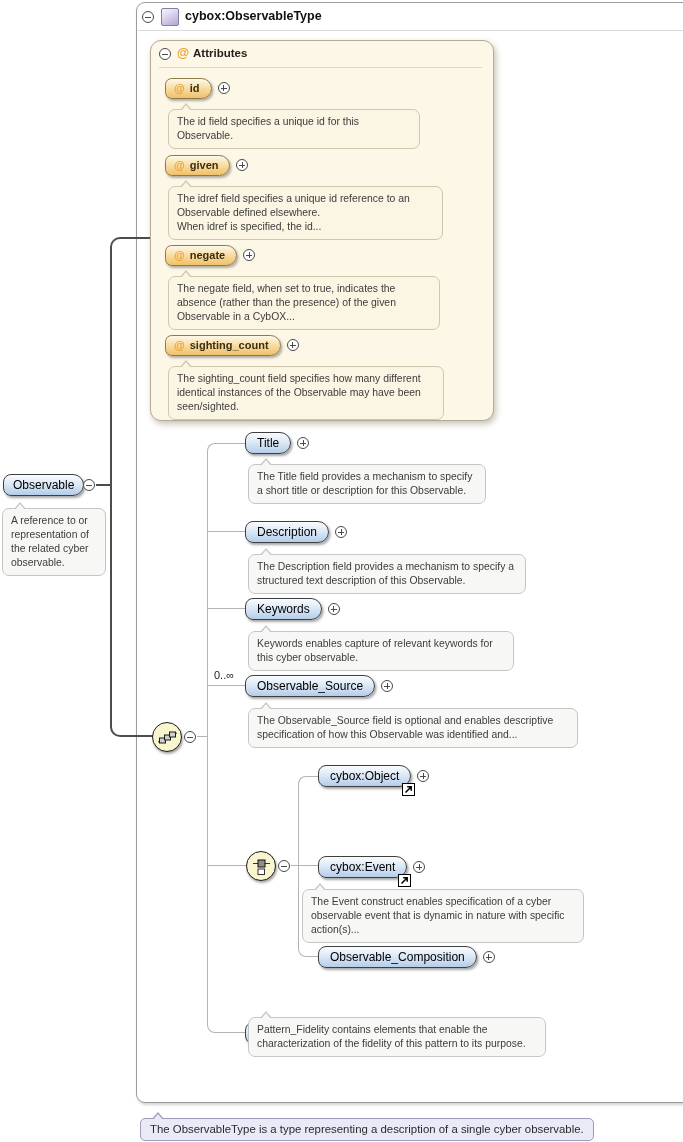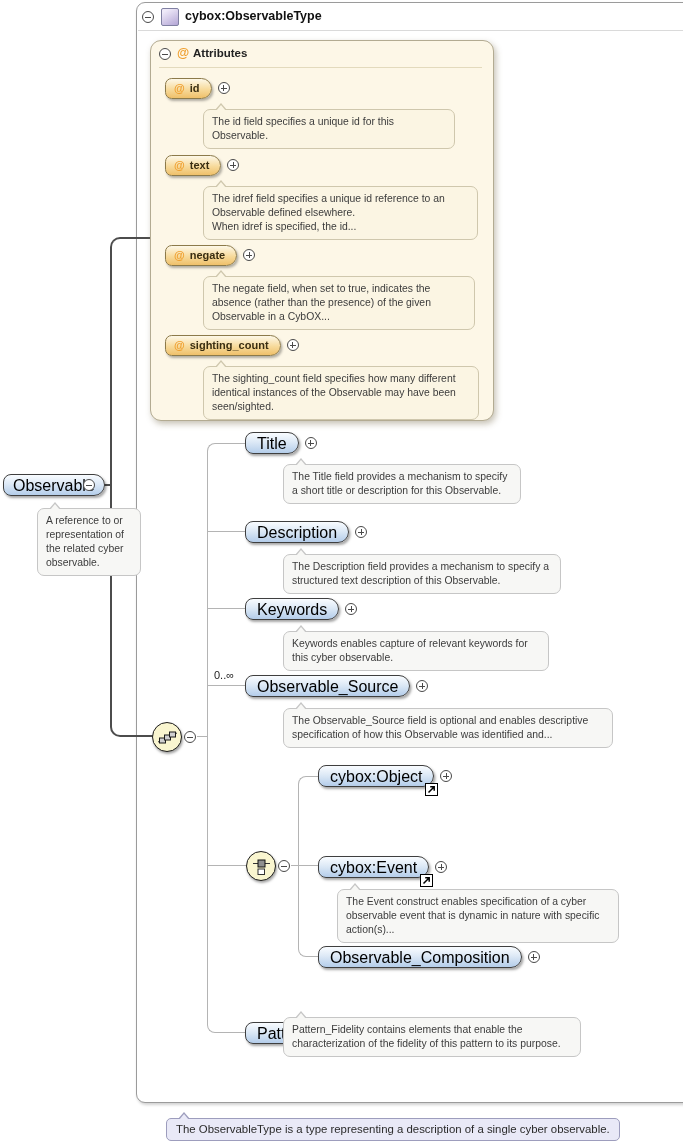--- a/index.html
+++ b/index.html
@@ -19,21 +19,21 @@
               background:#fdf7e7;border:1px solid #b3ab92;border-radius:11px;
               box-shadow:2px 3px 6px rgba(130,120,90,.45);box-sizing:border-box;}
   .attr-sep{position:absolute;left:8px;right:11px;top:26px;border-top:1px solid #e3dabd;}
   .attr-title{position:absolute;left:42px;top:6px;font-size:11.5px;font-weight:bold;color:#222;}
 
   
   .row{position:absolute;display:flex;align-items:center;gap:6px;height:22px;}
   .elem-badge{display:inline-flex;align-items:flex-start;padding:2.5px 11px;white-space:nowrap;
               border:1px solid #3f3f3f;border-radius:8px 11px 11px 8px;
               background:linear-gradient(#f9fcff,#dde9f6 45%,#b4cdea);
-              font-size:16px;color:#000;line-height:15px;
+              font-size:12px;color:#000;line-height:15px;
               box-shadow:1.5px 2px 2.5px rgba(0,0,0,.35);}
   .attr-badge{display:inline-flex;align-items:center;gap:5px;padding:2.5px 11px 2.5px 8px;white-space:nowrap;
               border:1px solid #8c7a4a;border-radius:7px 11px 11px 7px;
               background:linear-gradient(#fdf8e8,#f7da9b 55%,#efc06a);
               font-size:11px;font-weight:bold;color:#3a2e12;line-height:14px;
               box-shadow:1.5px 2px 2.5px rgba(0,0,0,.3);}
   .at{color:#ef9f2e;font-weight:bold;font-size:11px;line-height:10px;}
   .at-hd{position:absolute;left:26px;top:5px;color:#ef9f2e;font-weight:bold;font-size:12.5px;}
   .badge-wrap{position:relative;display:inline-block;}
   .card{position:absolute;font-size:11px;color:#222;}
@@ -41,21 +41,21 @@
   
   .circ{position:relative;width:12px;height:12px;border:1px solid #4a4a4a;border-radius:50%;
         background:#fff;box-sizing:border-box;flex:none;}
   .circ::before{content:"";position:absolute;left:2px;right:2px;top:4.5px;height:1px;background:#4a4a4a;}
   .circ.plus::after{content:"";position:absolute;top:2px;bottom:2px;left:4.5px;width:1px;background:#4a4a4a;}
   .circ.abs{position:absolute;}
 
   
   .callout{position:absolute;--cb:#c6c6c6;--cg:#f7f7f5;background:var(--cg);
            border:1px solid var(--cb);border-radius:7px;padding:5px 8px;
-           font-size:10.4px;line-height:1.35;color:#3c3c3c;box-sizing:border-box;margin-left:35px;}
+           font-size:10.4px;line-height:1.35;color:#3c3c3c;box-sizing:border-box;}
   .callout::before{content:"";position:absolute;top:-7px;left:11px;width:0;height:0;
            border-left:6px solid transparent;border-right:6px solid transparent;
            border-bottom:7px solid var(--cb);}
   .callout::after{content:"";position:absolute;top:-5.5px;left:12px;width:0;height:0;
            border-left:5px solid transparent;border-right:5px solid transparent;
            border-bottom:6px solid var(--cg);}
   .callout.cream{--cg:#fbf5e3;--cb:#cfc7ad;}
   .callout.lav{--cg:#e9e9f7;--cb:#9d9dbd;color:#2a2a2a;font-size:11.4px;
                border-radius:5px;padding:3px 9px;white-space:nowrap;}
   .ct{white-space:pre-line;display:block;}
@@ -117,21 +117,21 @@
         </span>
       <span class="circ plus"></span>
     </div>
     <div class="callout cream" style="left:17px;top:68px;width:252px">
         <span class="ct">The id field specifies a unique id for this Observable.</span>
       </div>
 
     <div class="row" style="left:14px;top:113px">
       <span class="attr-badge">
           <span class="at">@</span>
-          <span>text</span>
+          <span>given</span>
         </span>
       <span class="circ plus"></span>
     </div>
     <div class="callout cream" style="left:17px;top:145px;width:275px">
         <span class="ct">The idref field specifies a unique id reference to an Observable defined elsewhere.
 When idref is specified, the id...</span>
       </div>
 
     <div class="row" style="left:14px;top:203px">
       <span class="attr-badge">
@@ -265,15 +265,15 @@
   <div class="row" style="left:245px;top:1022px">
     <span class="elem-badge">
         <span>Pattern_Fidelity</span>
       </span>
     <span class="circ plus"></span>
   </div>
   <div class="callout" style="left:248px;top:1017px;width:298px">
       <span class="ct">Pattern_Fidelity contains elements that enable the characterization of the fidelity of this pattern to its purpose.</span>
     </div>
 
-  <div class="callout lav" style="left:131px;top:1118px"><span>The ObservableType is a type representing a description of a single cyber observable.</span></div>
+  <div class="callout lav" style="left:140px;top:1118px"><span>The ObservableType is a type representing a description of a single cyber observable.</span></div>
 
 </div>
 
 </body></html>

